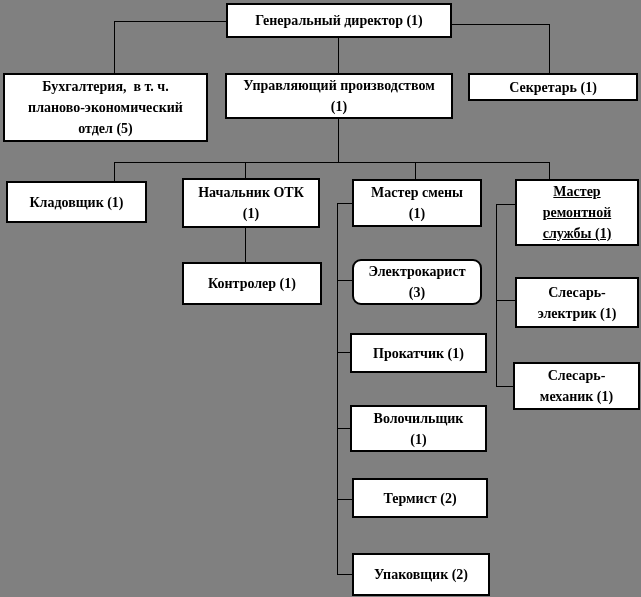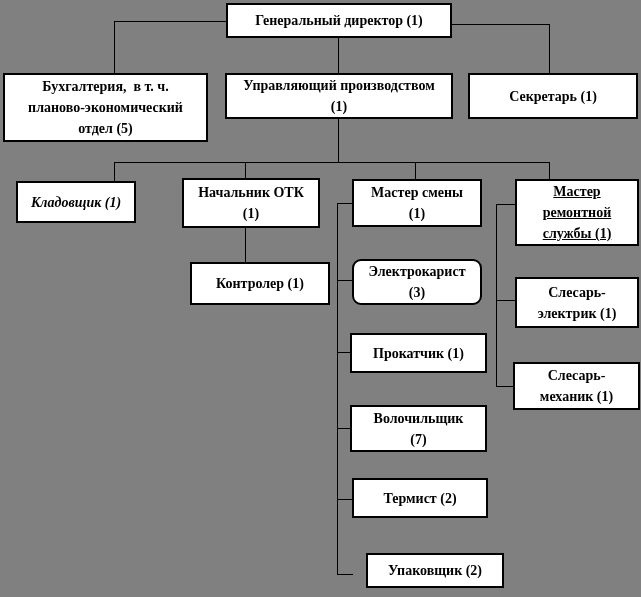--- a/index.html
+++ b/index.html
@@ -31,31 +31,31 @@
   }
   .line {
     position: absolute;
     background: #000000;
   }
 
   
   .n-gd  { left: 226px; top: 3px;   width: 226px; height: 35px; }
   .n-buh { left: 3px;   top: 73px;  width: 205px; height: 69px; }
   .n-upr { left: 225px; top: 73px;  width: 228px; height: 46px; }
-  .n-sek { left: 468px; top: 73px;  width: 170px; height: 46px; }
-  .n-kla { left: 16px;   top: 181px; width: 120px; height: 42px; font-style: italic; }
+  .n-sek { left: 468px; top: 73px;  width: 170px; height: 28px; }
+  .n-kla { left: 6px;   top: 181px; width: 141px; height: 42px; }
   .n-otk { left: 182px; top: 178px; width: 138px; height: 50px; }
-  .n-kon { left: 182px; top: 262px; width: 140px; height: 43px; margin-left: 8px; }
+  .n-kon { left: 182px; top: 262px; width: 140px; height: 43px; }
   .n-msm { left: 352px; top: 179px; width: 130px; height: 48px; }
   .n-mrs { left: 515px; top: 179px; width: 124px; height: 67px; text-decoration: underline; }
   .n-ele { left: 352px; top: 259px; width: 130px; height: 46px; border-radius: 9px; }
   .n-pro { left: 350px; top: 333px; width: 137px; height: 40px; }
   .n-vol { left: 350px; top: 405px; width: 137px; height: 47px; }
   .n-ter { left: 352px; top: 478px; width: 136px; height: 40px; }
-  .n-upa { left: 366px; top: 553px; width: 138px; height: 35px; }
+  .n-upa { left: 352px; top: 553px; width: 138px; height: 43px; }
   .n-sle { left: 515px; top: 277px; width: 124px; height: 51px; }
   .n-slm { left: 513px; top: 362px; width: 127px; height: 48px; }
 
   
   .l-tl-h  { left: 114px; top: 21px;  width: 113px; height: 1px; }
   .l-tl-v  { left: 114px; top: 21px;  width: 1px;   height: 52px; }
   .l-tr-h  { left: 452px; top: 24px;  width: 98px;  height: 1px; }
   .l-tr-v  { left: 549px; top: 24px;  width: 1px;   height: 49px; }
   .l-tm-v  { left: 338px; top: 38px;  width: 1px;   height: 35px; }
   .l-up-v  { left: 338px; top: 119px; width: 1px;   height: 43px; }
@@ -119,21 +119,21 @@
   <div class="node n-kon">Контролер (1)</div>
   <div class="node n-msm">Мастер смены
 (1)</div>
   <div class="node n-mrs">Мастер
 ремонтной
 службы (1)</div>
   <div class="node n-ele">Электрокарист
 (3)</div>
   <div class="node n-pro">Прокатчик (1)</div>
   <div class="node n-vol">Волочильщик
-(7)</div>
+(1)</div>
   <div class="node n-ter">Термист (2)</div>
   <div class="node n-upa">Упаковщик (2)</div>
   <div class="node n-sle">Слесарь-
 электрик (1)</div>
   <div class="node n-slm">Слесарь-
 механик (1)</div>
 
 </div>
 
 </body></html>

